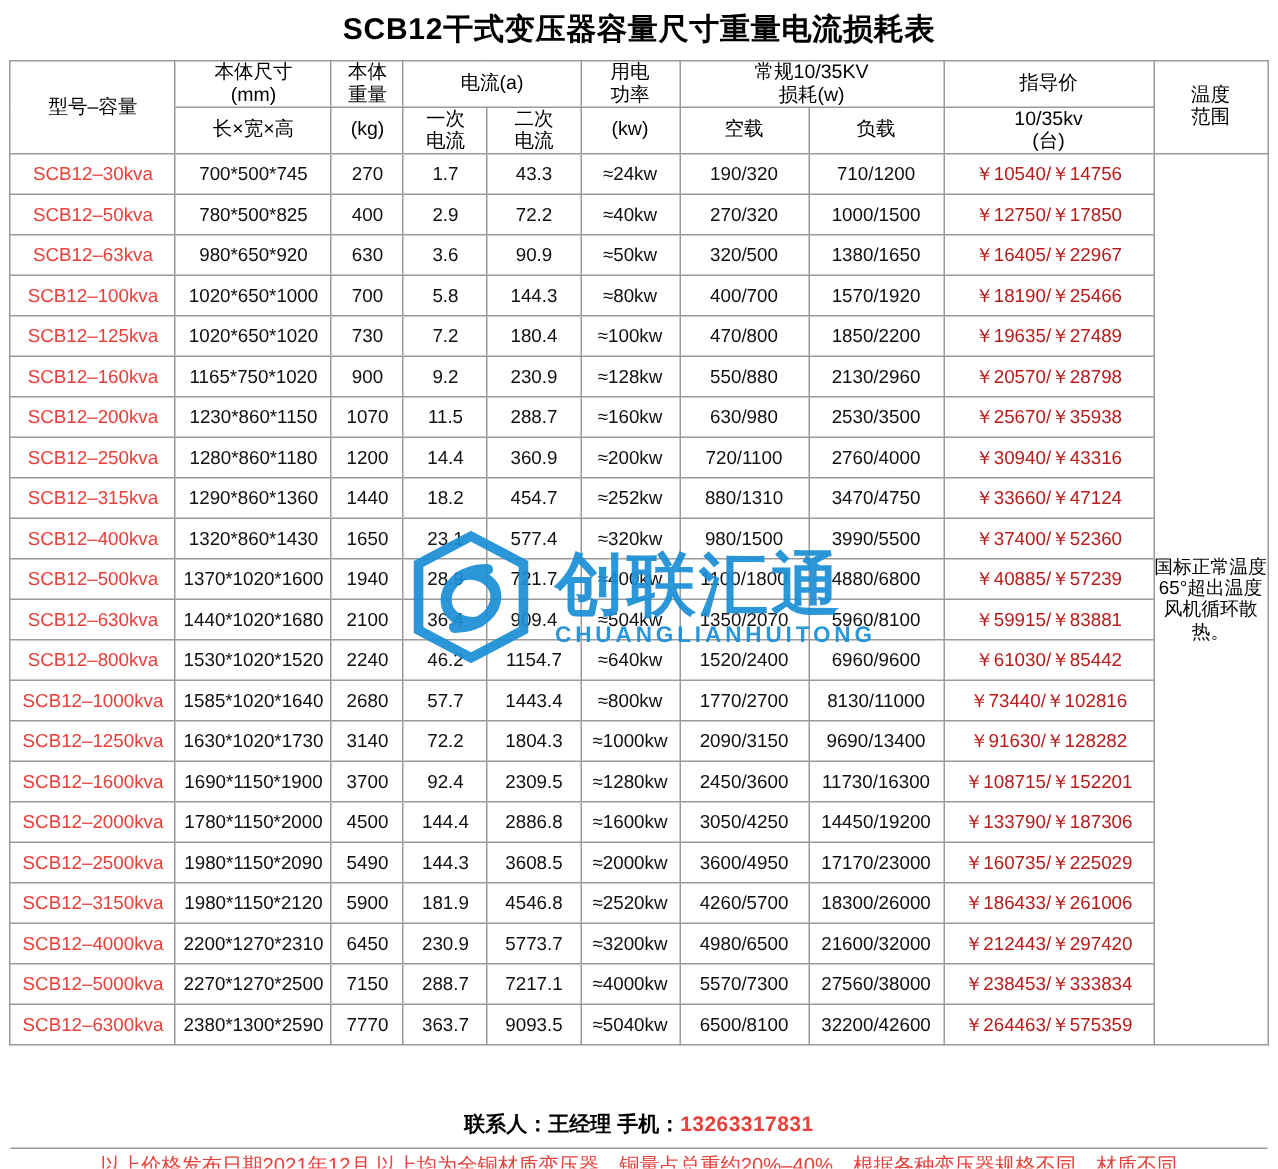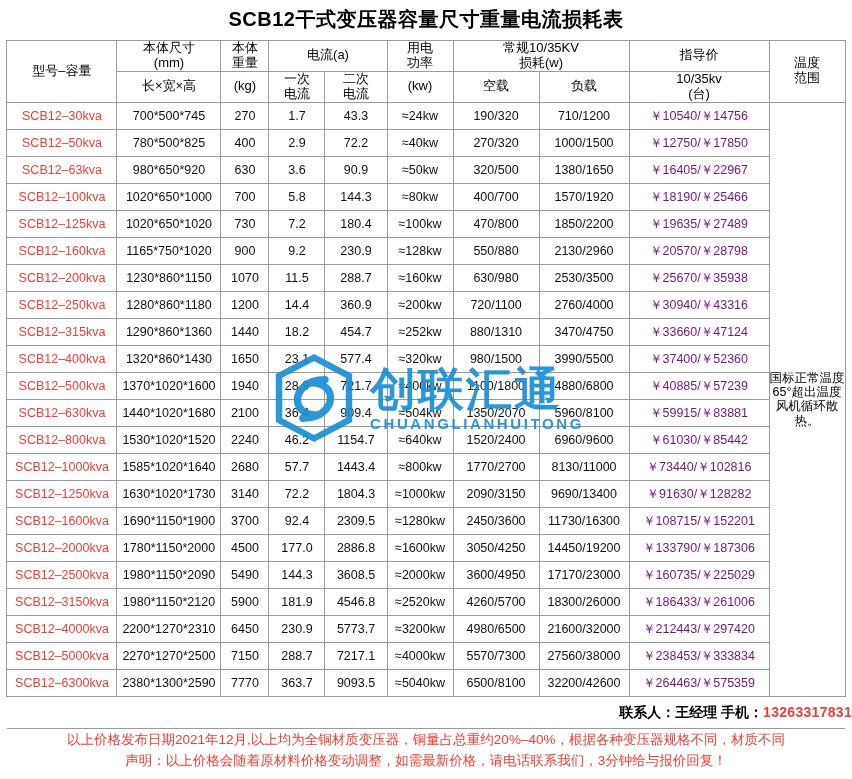--- a/index.html
+++ b/index.html
@@ -57,35 +57,36 @@
     color: #e8403a;
     font-size: 12.8px;
     white-space: nowrap;
   }
   td.val {
     color: #111;
     font-size: 12.5px;
     white-space: nowrap;
   }
   td.price {
-    color: #701a75;
+    color: #b91c1c;
     font-size: 12.5px;
     white-space: nowrap;
   }
   td.temp {
     font-size: 13px;
     line-height: 1.45;
     color: #000;
     padding: 2px 6px;
   }
   .contact {
-    text-align: right;
+    text-align: center;
     font-size: 14px;
     font-weight: bold;
     padding: 7px 0 6px 0;
+    margin-top: 37px;
   }
   .contact .phone {
     color: #e8403a;
     font-weight: bold;
     letter-spacing: 0.3px;
   }
   .notice {
     color: #e8403a;
     font-size: 13.5px;
     font-weight: normal;
@@ -382,21 +383,21 @@
           <td class="val">2309.5</td>
           <td class="val">≈1280kw</td>
           <td class="val">2450/3600</td>
           <td class="val">11730/16300</td>
           <td class="price">￥108715/￥152201</td>
         </tr>
         <tr>
           <td class="model">SCB12–2000kva</td>
           <td class="val">1780*1150*2000</td>
           <td class="val">4500</td>
-          <td class="val">177.0</td>
+          <td class="val">144.4</td>
           <td class="val">2886.8</td>
           <td class="val">≈1600kw</td>
           <td class="val">3050/4250</td>
           <td class="val">14450/19200</td>
           <td class="price">￥133790/￥187306</td>
         </tr>
         <tr>
           <td class="model">SCB12–2500kva</td>
           <td class="val">1980*1150*2090</td>
           <td class="val">5490</td>

